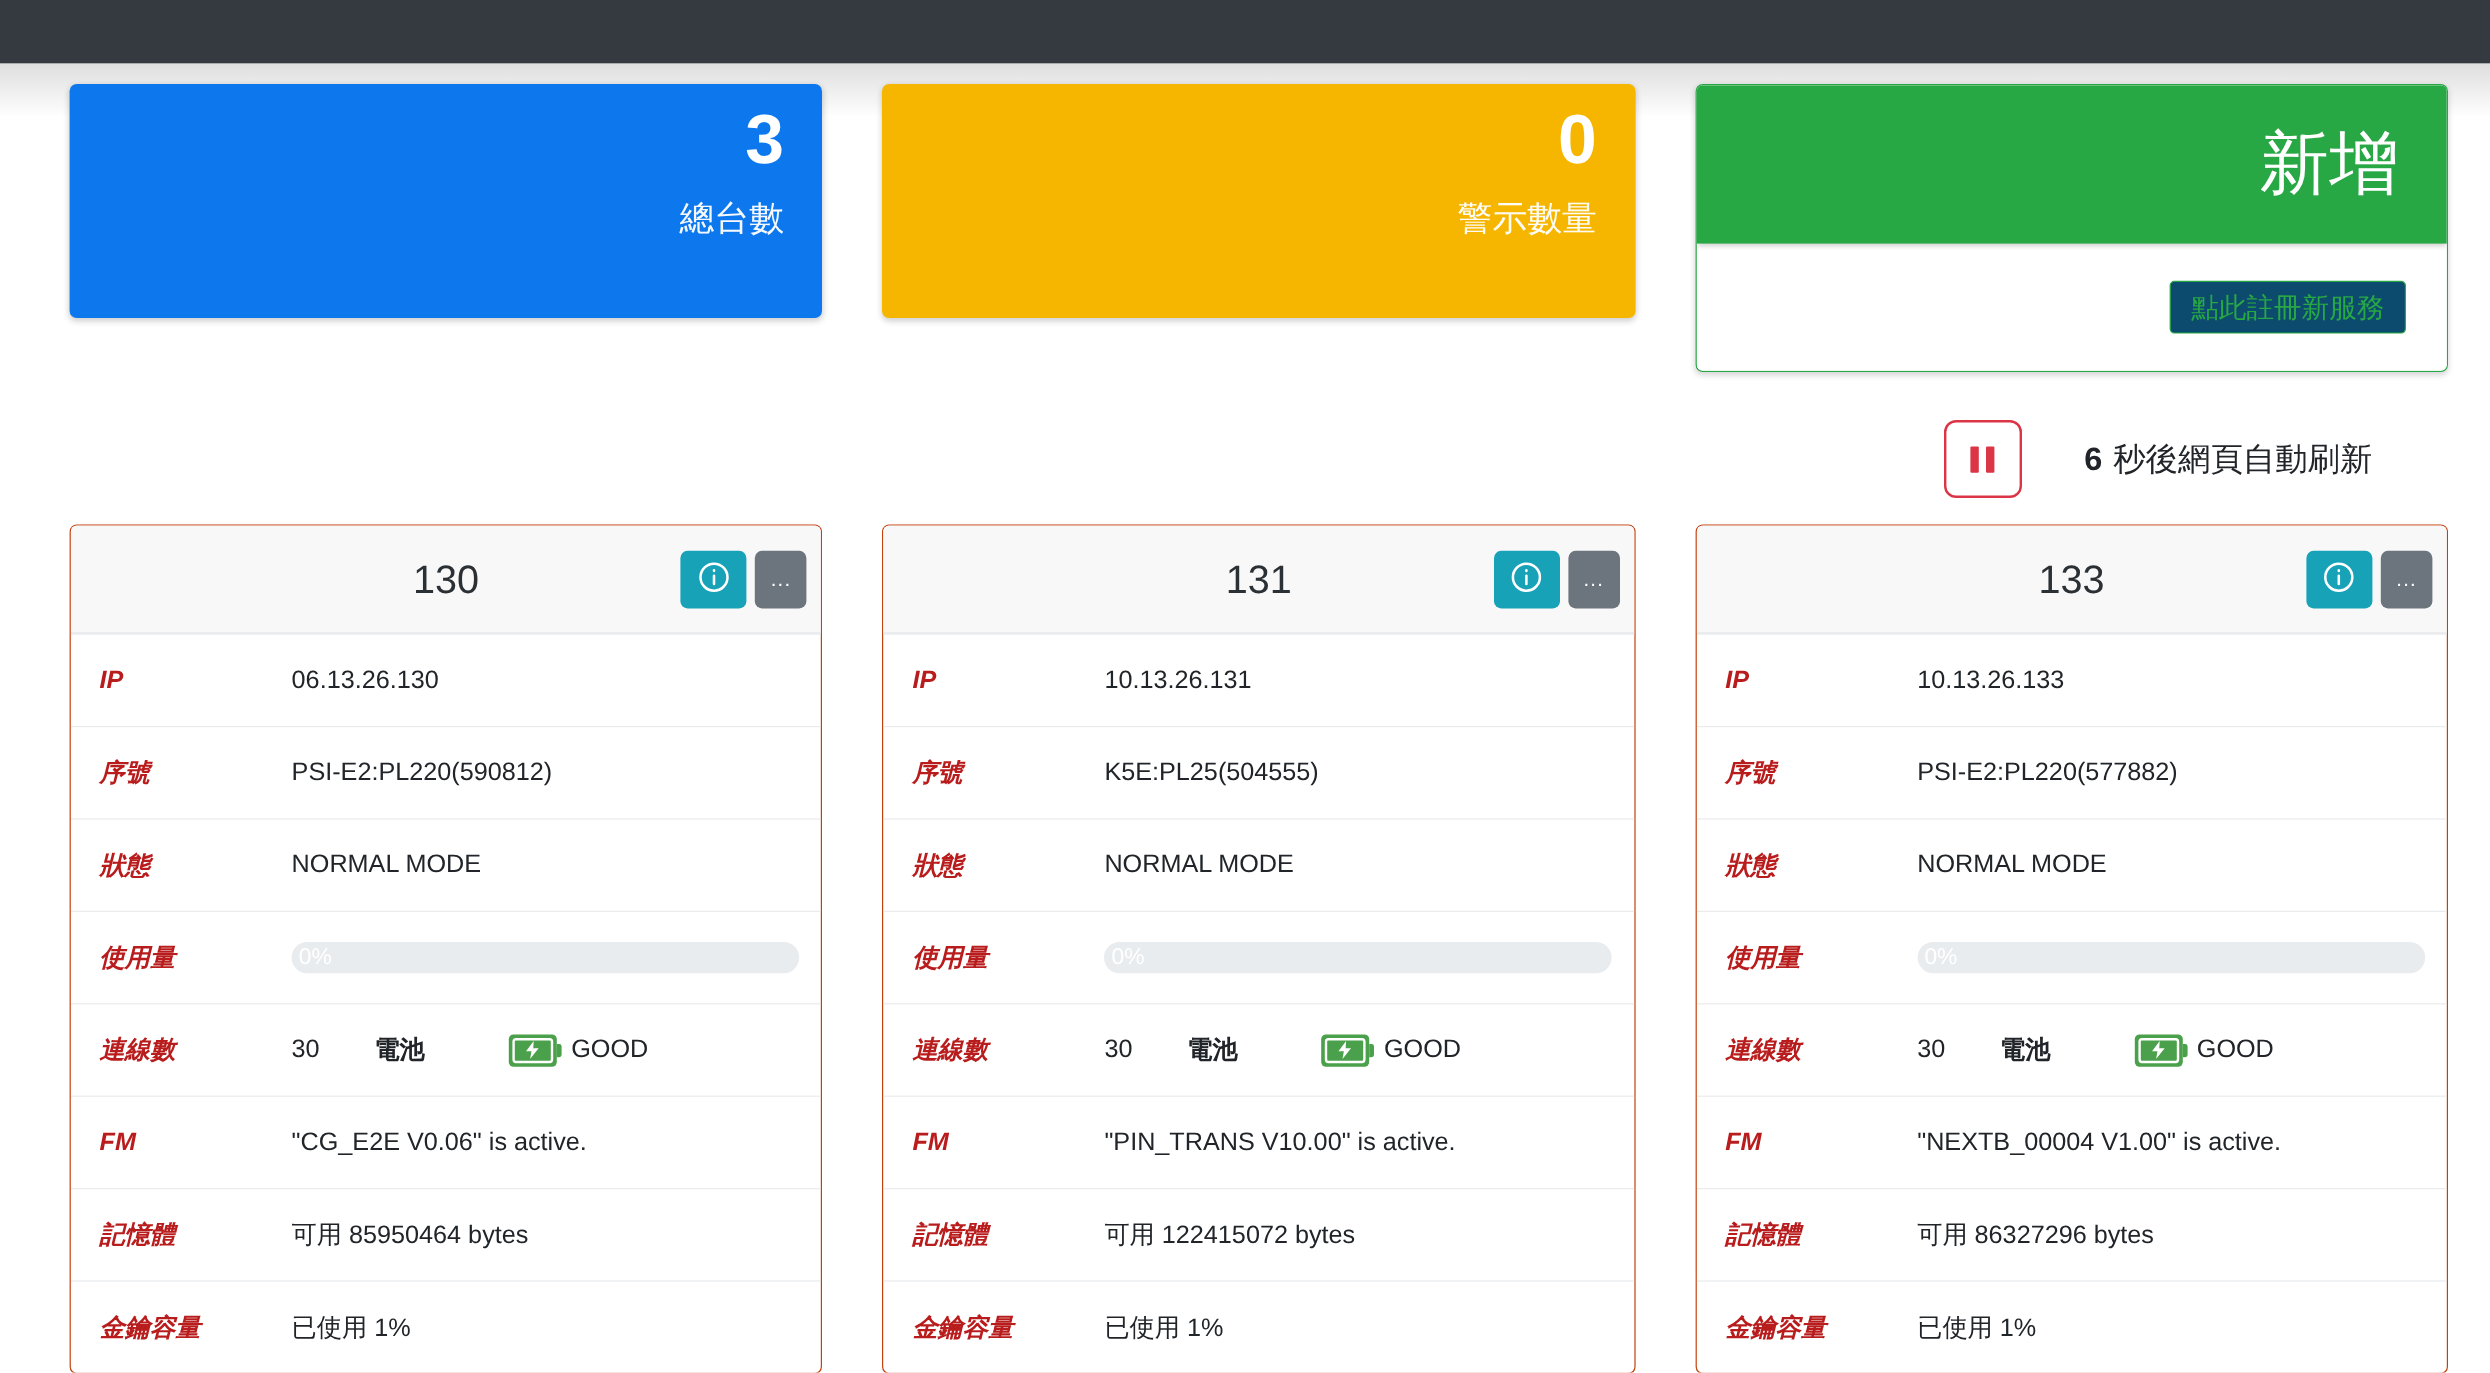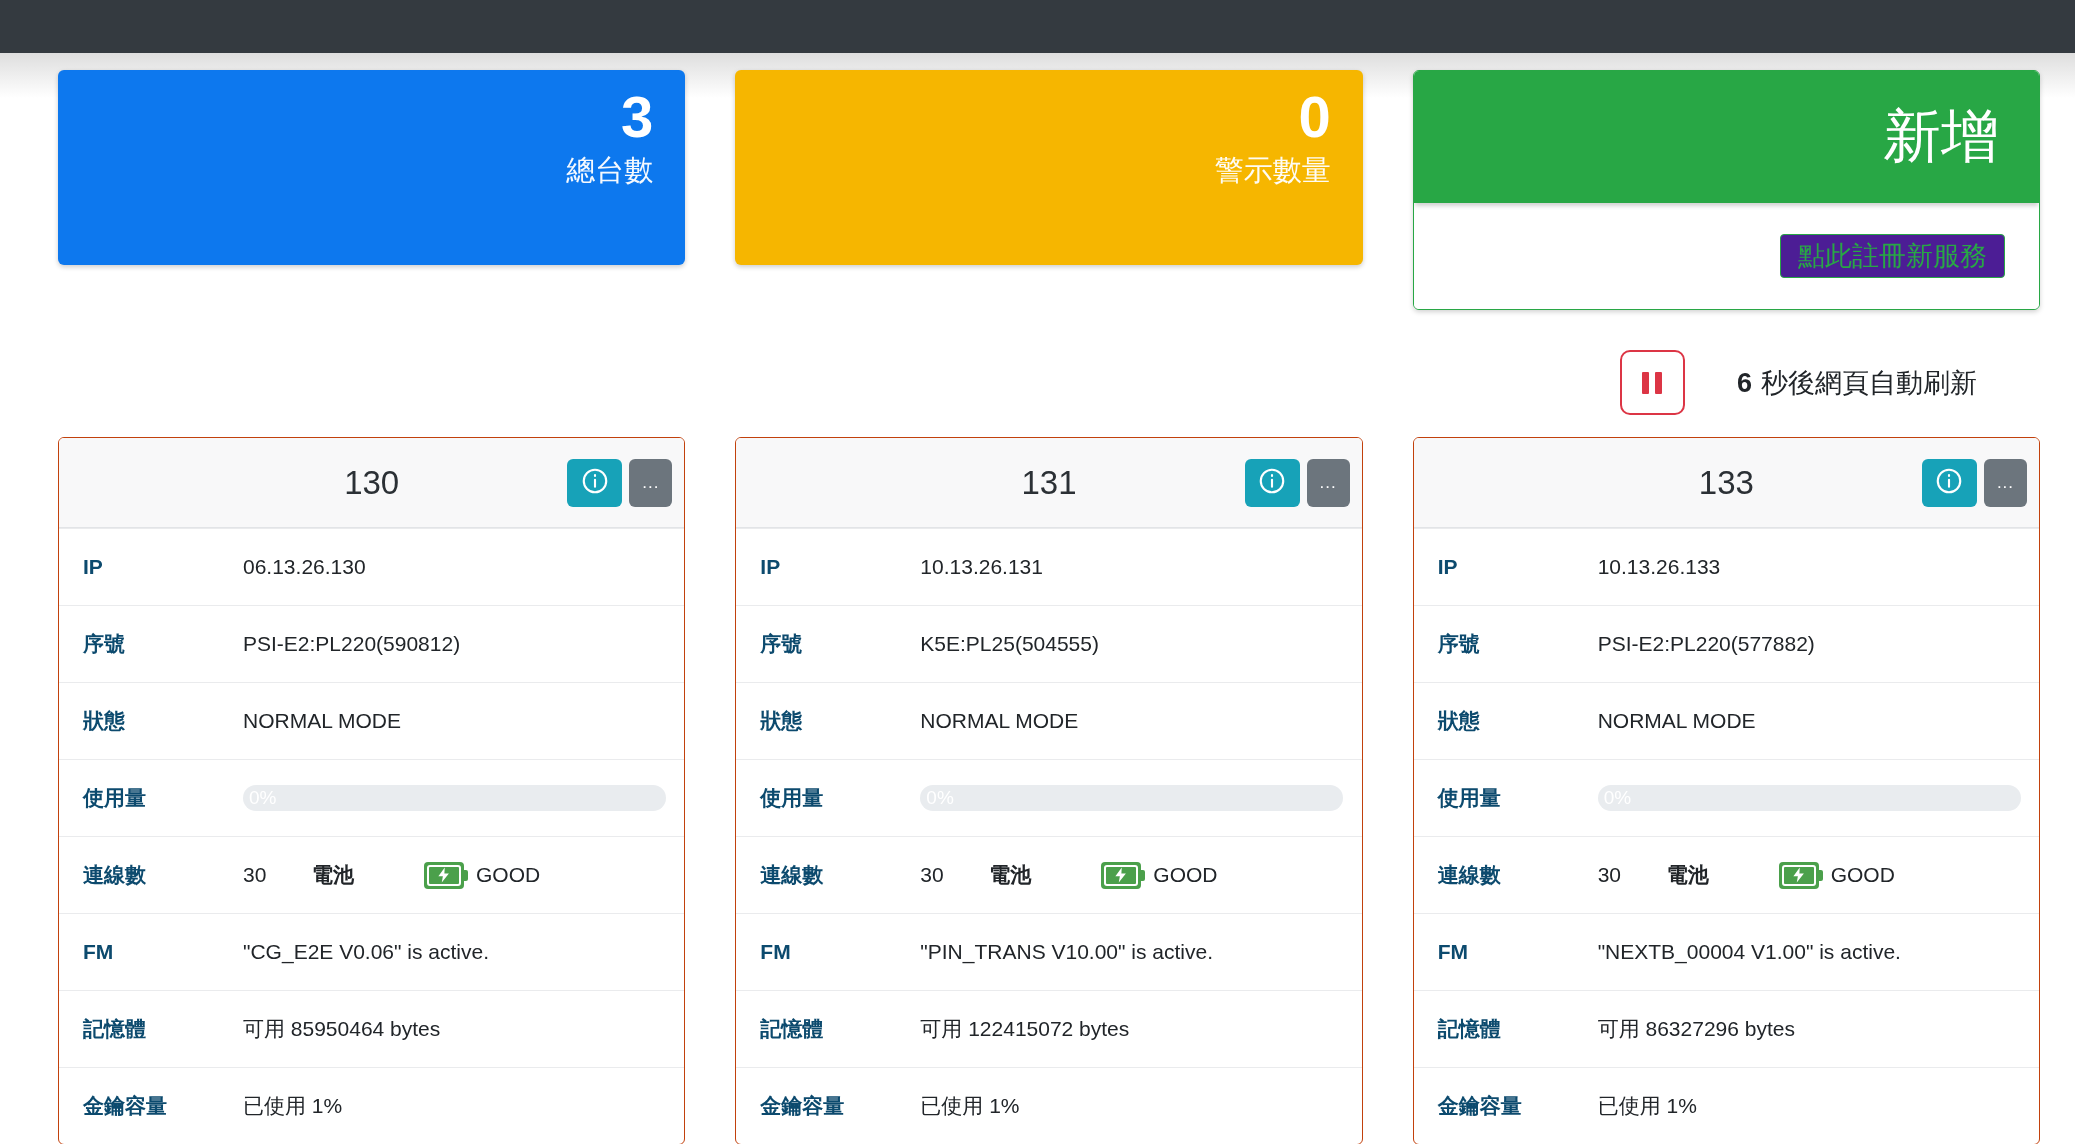--- a/index.html
+++ b/index.html
@@ -14,31 +14,31 @@
   
   .grid3 { display:grid; grid-template-columns:repeat(3,1fr); gap:50px; padding:0 35px 0 58px; }
 
   
   .summary-grid { margin-top:-28px; align-items:start; }
   .stat-card { height:195px; border-radius:6px; box-shadow:0 2px 5px rgba(0,0,0,.20);
     color:#fff; display:flex; flex-direction:column; align-items:flex-end; padding:14px 32px 0 0; }
   .stat-blue { background:#0d78ee; }
   .stat-yellow { background:#f6b600; }
   .stat-number { font-size:58px; font-weight:700; line-height:1.15; }
-  .stat-label { font-size:29px; opacity:.96; }
+  .stat-label { font-size:29px; margin-top:12px; opacity:.96; }
 
   
   .register-card { height:240px; border:1px solid #28a745; border-radius:6px; overflow:hidden;
     background:#fff; box-shadow:0 2px 5px rgba(0,0,0,.18); display:flex; flex-direction:column; }
   .register-top { height:132px; background:#28a745; color:#fff; font-size:58px;
     display:flex; align-items:center; justify-content:flex-end; padding-right:40px;
     box-shadow:0 4px 4px -1px rgba(0,0,0,.18); position:relative; z-index:1; }
   .register-footer { flex:1; display:flex; align-items:center; justify-content:flex-end; padding-right:34px; background:#fff; }
   .register-btn { height:44px; padding:0 17px; border:1px solid #28a745; border-radius:4px;
-    background:#4c1d95; color:#28a745; font-size:27px; cursor:pointer;
+    background:#0c4a6e; color:#28a745; font-size:23px; cursor:pointer;
     font-family:"Liberation Sans","DejaVu Sans",sans-serif; }
 
   
   .refresh-row { margin-top:40px; height:65px; display:flex; justify-content:flex-end;
     align-items:center; gap:52px; padding-right:98px; }
   .pause-btn { width:65px; height:65px; border:2px solid #dc3545; border-radius:10px;
     background:#fff; display:flex; align-items:center; justify-content:center; gap:6px; cursor:pointer; }
   .pause-bar { width:7px; height:22px; background:#dc3545; border-radius:1px; }
   .refresh-text { font-size:27px; color:#212529; }
   .refresh-text b { margin-right:9px; }
@@ -49,21 +49,21 @@
   .device-header { position:relative; height:90px; background:#f8f8f9; border-bottom:1px solid #e2e4e7; }
   .device-title { text-align:center; line-height:90px; font-size:33px; font-weight:500; color:#2b3035; }
   .header-btns { position:absolute; right:12px; top:50%; transform:translateY(-50%); display:flex; gap:7px; }
   .btn-info { width:55px; height:48px; background:#17a2b8; border:none; border-radius:6px;
     display:flex; align-items:center; justify-content:center; cursor:pointer; }
   .btn-more { width:43px; height:48px; background:#6c757d; border:none; border-radius:6px;
     color:#fff; font-size:17px; letter-spacing:1px; cursor:pointer; }
 
   .drow { display:flex; align-items:center; height:77px; border-top:1px solid #eaebed; }
   .drow:first-child { border-top:none; }
-  .dlabel { flex:0 0 184px; padding-left:24px; font-weight:700; font-size:21px; color:#0c4a6e; }
+  .dlabel { flex:0 0 184px; padding-left:24px; font-weight:700; font-size:21px; color:#b91c1c;font-style:italic; }
   .dvalue { flex:1; display:flex; align-items:center; font-size:21px; color:#212529; }
 
   .progress { width:423px; height:26px; background:#e9ecef; border-radius:14px; overflow:hidden; }
   .progress-label { display:block; padding-left:6px; font-size:19px; line-height:26px; color:#fff; }
 
   .conn-num { width:69px; }
   .batt-label { width:112px; font-weight:700; }
   .battery { position:relative; width:40px; height:27px; background:#4ba04b; border-radius:4px; margin-right:12px; flex:0 0 auto; }
   .battery::before { content:""; position:absolute; inset:3px; border:2px solid #fff; border-radius:3px; }
   .battery::after { content:""; position:absolute; right:-4px; top:8px; width:4px; height:11px; background:#4ba04b; border-radius:0 2px 2px 0; }

